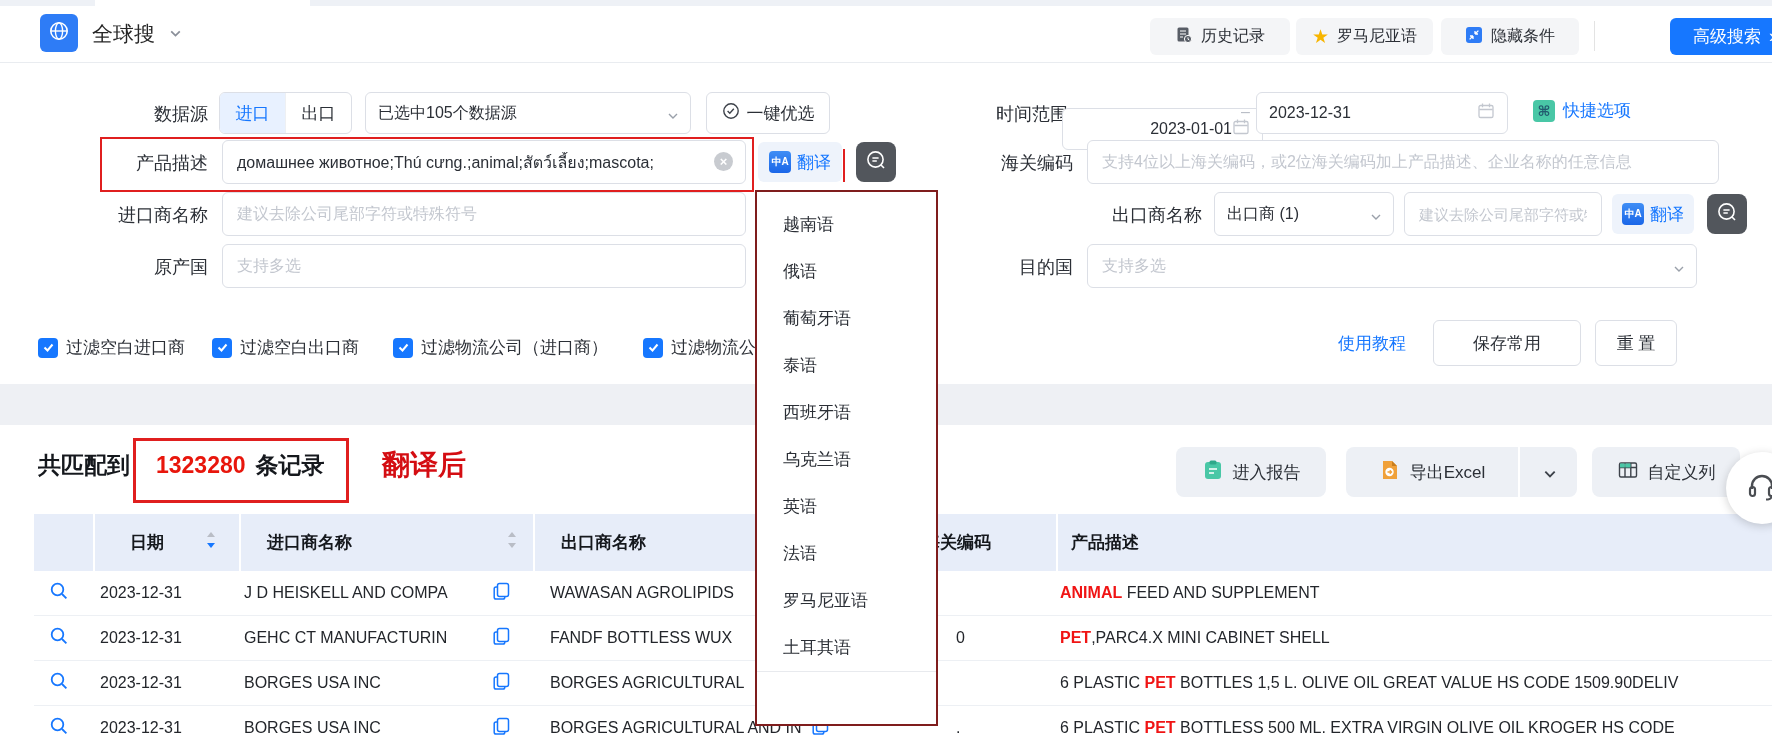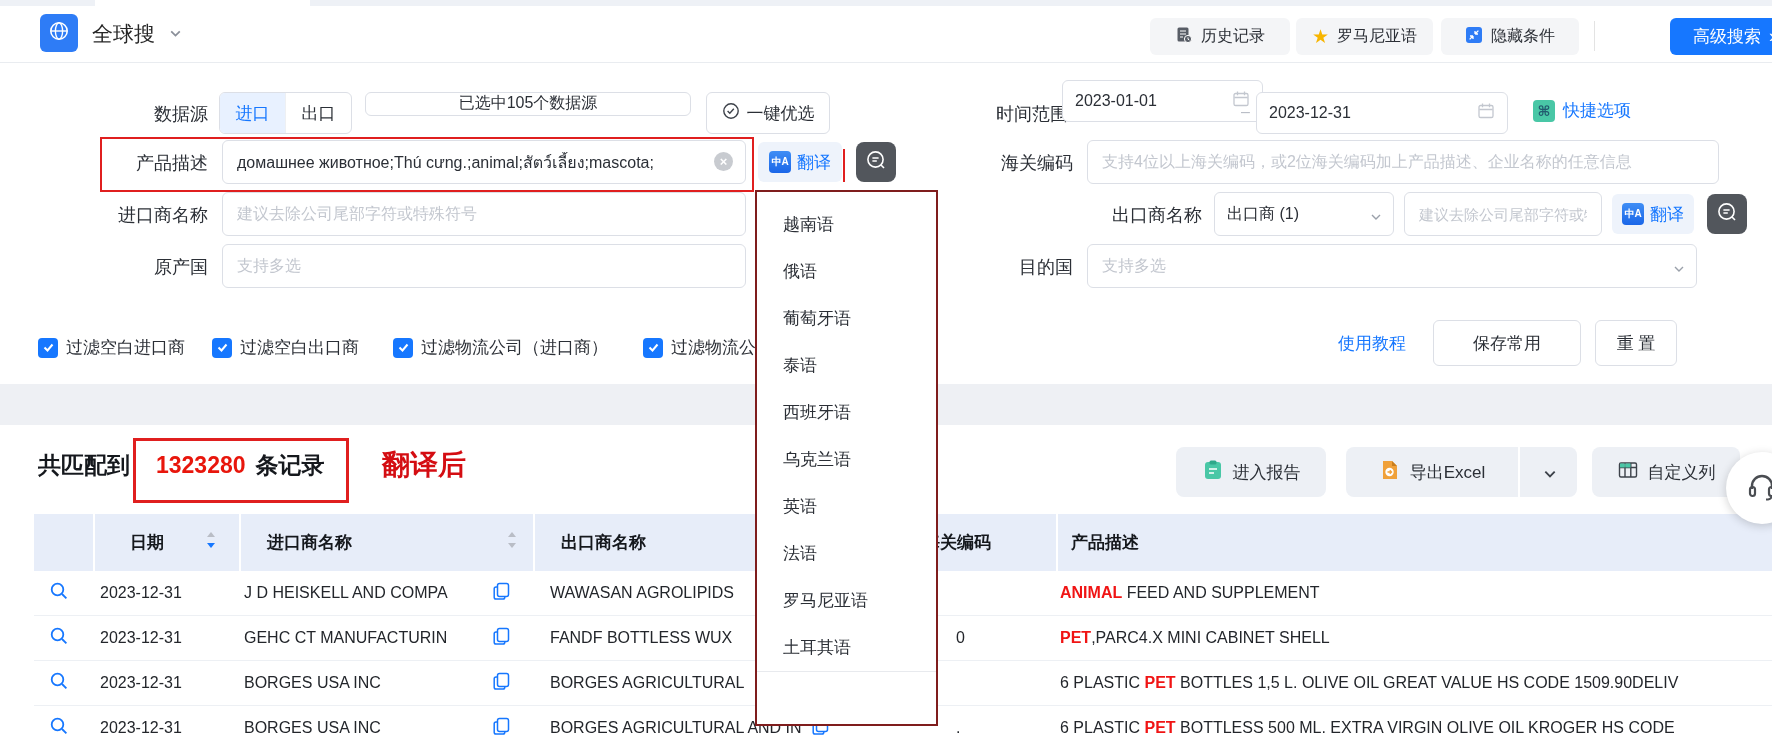--- a/index.html
+++ b/index.html
@@ -78,36 +78,36 @@
     <span>高级搜索</span>
     <span style="font-size:18px;">›</span>
   </div>
 
 
   <div class="lbl" style="left:58px;top:102px;">数据源</div>
   <div class="abs flex" style="left:219px;top:92px;width:133px;height:42px;border:1px solid #dcdfe6;border-radius:6px;overflow:hidden;background:#fff;">
     <div class="flex" style="width:66px;height:100%;justify-content:center;background:#e8f1ff;color:#1677ff;font-size:17px;">进口</div>
     <div class="flex" style="width:66px;height:100%;justify-content:center;color:#2b2f36;font-size:17px;border-left:1px solid #eef0f3;">出口</div>
   </div>
-  <div class="inp" style="left:365px;top:92px;width:326px;height:24px;justify-content:space-between;flex-direction:column;">
+  <div class="inp" style="left:365px;top:92px;width:326px;height:42px;justify-content:space-between;">
     <span>已选中105个数据源</span>
     <span class="chev"><svg width="12" height="12" viewBox="0 0 12 12">
           <path d="M2 4l4 4 4-4" stroke="#9aa0aa" stroke-width="1.4" fill="none"></path>
         </svg></span>
   </div>
   <div class="abs flex" style="left:706px;top:92px;width:124px;height:42px;border:1px solid #dcdfe6;border-radius:6px;justify-content:center;gap:7px;background:#fff;">
     <span><svg width="18" height="18" viewBox="0 0 18 18">
           <circle cx="9" cy="9" r="7.2" fill="none" stroke="#3d424a" stroke-width="1.4"></circle>
           <path d="M5.6 9l2.2 2.2 4-4.4" fill="none" stroke="#3d424a" stroke-width="1.4"></path>
         </svg></span>
     <span style="font-size:17px;color:#2b2f36;">一键优选</span>
   </div>
 
   <div class="lbl" style="left:918px;top:102px;">时间范围</div>
-  <div class="inp" style="left:1062px;top:80px;width:201px;height:42px;justify-content:space-between;">
+  <div class="inp" style="left:1062px;top:108px;width:201px;height:42px;justify-content:flex-end;">
     <span>2023-01-01</span>
     <span><svg width="18" height="18" viewBox="0 0 18 18">
           <rect x="2" y="3.5" width="14" height="12" rx="1.6" stroke="#c3c7cf" fill="none" stroke-width="1.3"></rect>
           <path d="M5.5 1.6v3.6M12.5 1.6v3.6M2.4 7.5h13.2" stroke="#c3c7cf" stroke-width="1.3"></path>
         </svg></span>
   </div>
   <div class="abs" style="left:1241px;top:103px;color:#b9bdc6;font-size:16px;">–</div>
   <div class="inp" style="left:1256px;top:92px;width:252px;height:42px;justify-content:space-between;">
     <span>2023-12-31</span>
     <span><svg width="18" height="18" viewBox="0 0 18 18">

